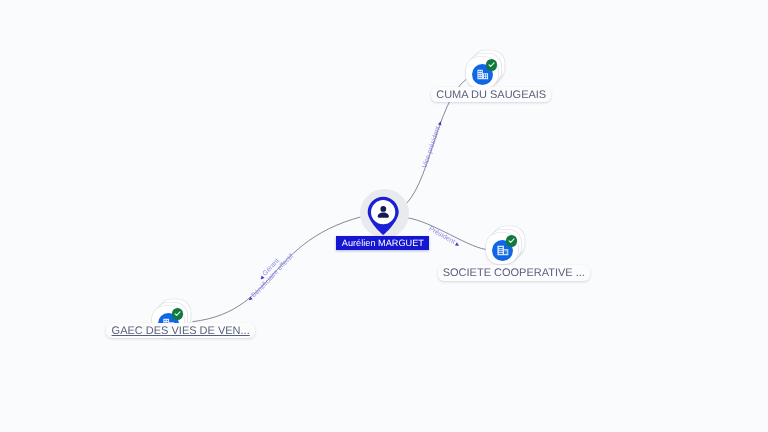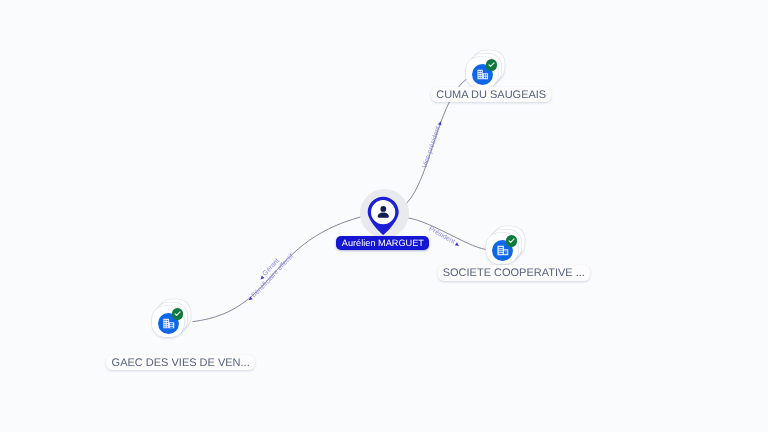--- a/index.html
+++ b/index.html
@@ -28,21 +28,21 @@
   .halo{position:absolute;width:49px;height:49px;border-radius:50%;background:#e9eaee;}
 
   
   .lbl{position:absolute;white-space:nowrap;font-size:11px;line-height:16.4px;height:15.4px;
        border-radius:6px;padding:0 5.2px;box-sizing:border-box;
        -webkit-font-smoothing:antialiased;text-rendering:geometricPrecision;
        transform:translateZ(0);opacity:.999;}
   .lbl.company{background:#fdfdfe;color:#555e7a;
        box-shadow:0 1px 2.4px rgba(40,50,95,.18);}
   .lbl.person{background:#1516d2;color:#fff;font-size:9.2px;height:14.2px;line-height:15.4px;
-       border-radius:5px;box-shadow:0 1px 2.4px rgba(20,30,120,.3);}
+       border-radius:0;box-shadow:0 1px 2.4px rgba(20,30,120,.3);}
 </style>
 </head>
 <body>
 
 <div id="stage">
 
   <svg class="layer">
     <defs>
       <path id="p-cuma" d="M401.2 208.1 C430 188.4 435.4 102.7 466.5 79"></path>
       <path id="p-societe" d="M401.1 217.3 C426.2 217.2 464.4 246 486 249.5"></path>
@@ -134,21 +134,21 @@
           <rect x="14.6" y="18.3" width="5.6" height="1.6" fill="#0f66e6"></rect>
         </svg>
       </div>
       <div class="badge">
         <svg width="9" height="9" viewBox="0 0 24 24" fill="none" stroke="#ddf6e6" stroke-width="3.2" stroke-linecap="round" stroke-linejoin="round">
             <path d="M5.5 12.8l4.3 4.3L18.7 7.6"></path>
           </svg>
       </div>
     </div>
   </div>
-  <div class="lbl company" style="left:106.4px;top:355px;">GAEC DES VIES DE VEN...</div>
+  <div class="lbl company" style="left:106.4px;top:323px;text-decoration:underline;">GAEC DES VIES DE VEN...</div>
 
   <div class="halo" style="left:359.5px;top:188.5px;"></div>
   <div class="node" style="left:367.4px;top:196.1px;">
     <svg width="32.3" height="39.6" viewBox="0 0 32.3 39.6">
       <path d="M16.15 0.7C7.6 0.7 0.7 7.6 0.7 16.1c0 2.3 0.9 4.9 2.3 7.5 1.4 2.6 3.3 5.2 5.2 7.5 1.9 2.3 3.9 4.3 5.4 5.7 0.8 0.8 1.5 1.4 1.9 1.8.4.4 1 .4 1.4 0 .4-.4 1.1-1.0 1.9-1.8 1.5-1.4 3.5-3.4 5.4-5.7 1.9-2.3 3.8-4.9 5.2-7.5 1.4-2.6 2.3-5.2 2.3-7.5C31.6 7.6 24.7 0.7 16.15 0.7z" fill="#1b20d6"></path>
       <circle cx="16.15" cy="16.2" r="12.1" fill="#ffffff"></circle>
       <circle cx="16.3" cy="12.9" r="2.9" fill="#141d52"></circle>
       <path d="M16.3 16.4c-3.3 0-5.6 1.9-5.6 4.2 0 .6.5 1.1 1.1 1.1h9c.6 0 1.1-.5 1.1-1.1 0-2.3-2.3-4.2-5.6-4.2z" fill="#141d52"></path>
     </svg>
   </div>

